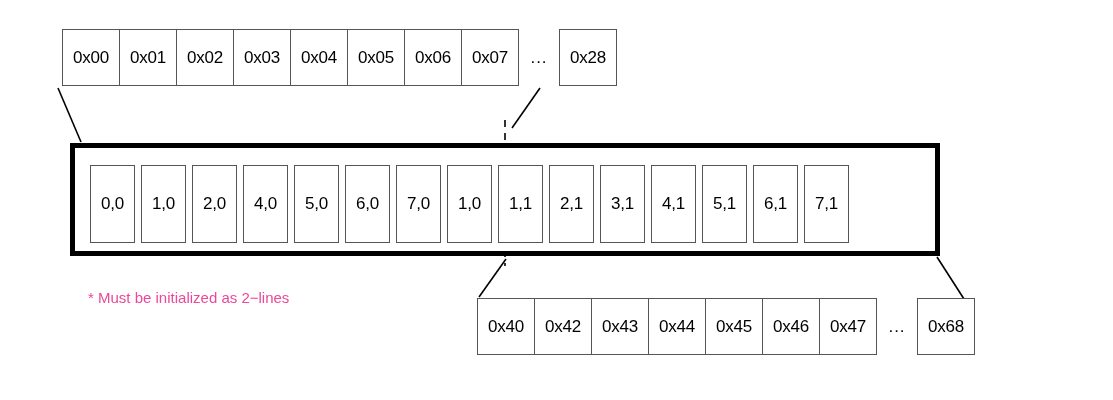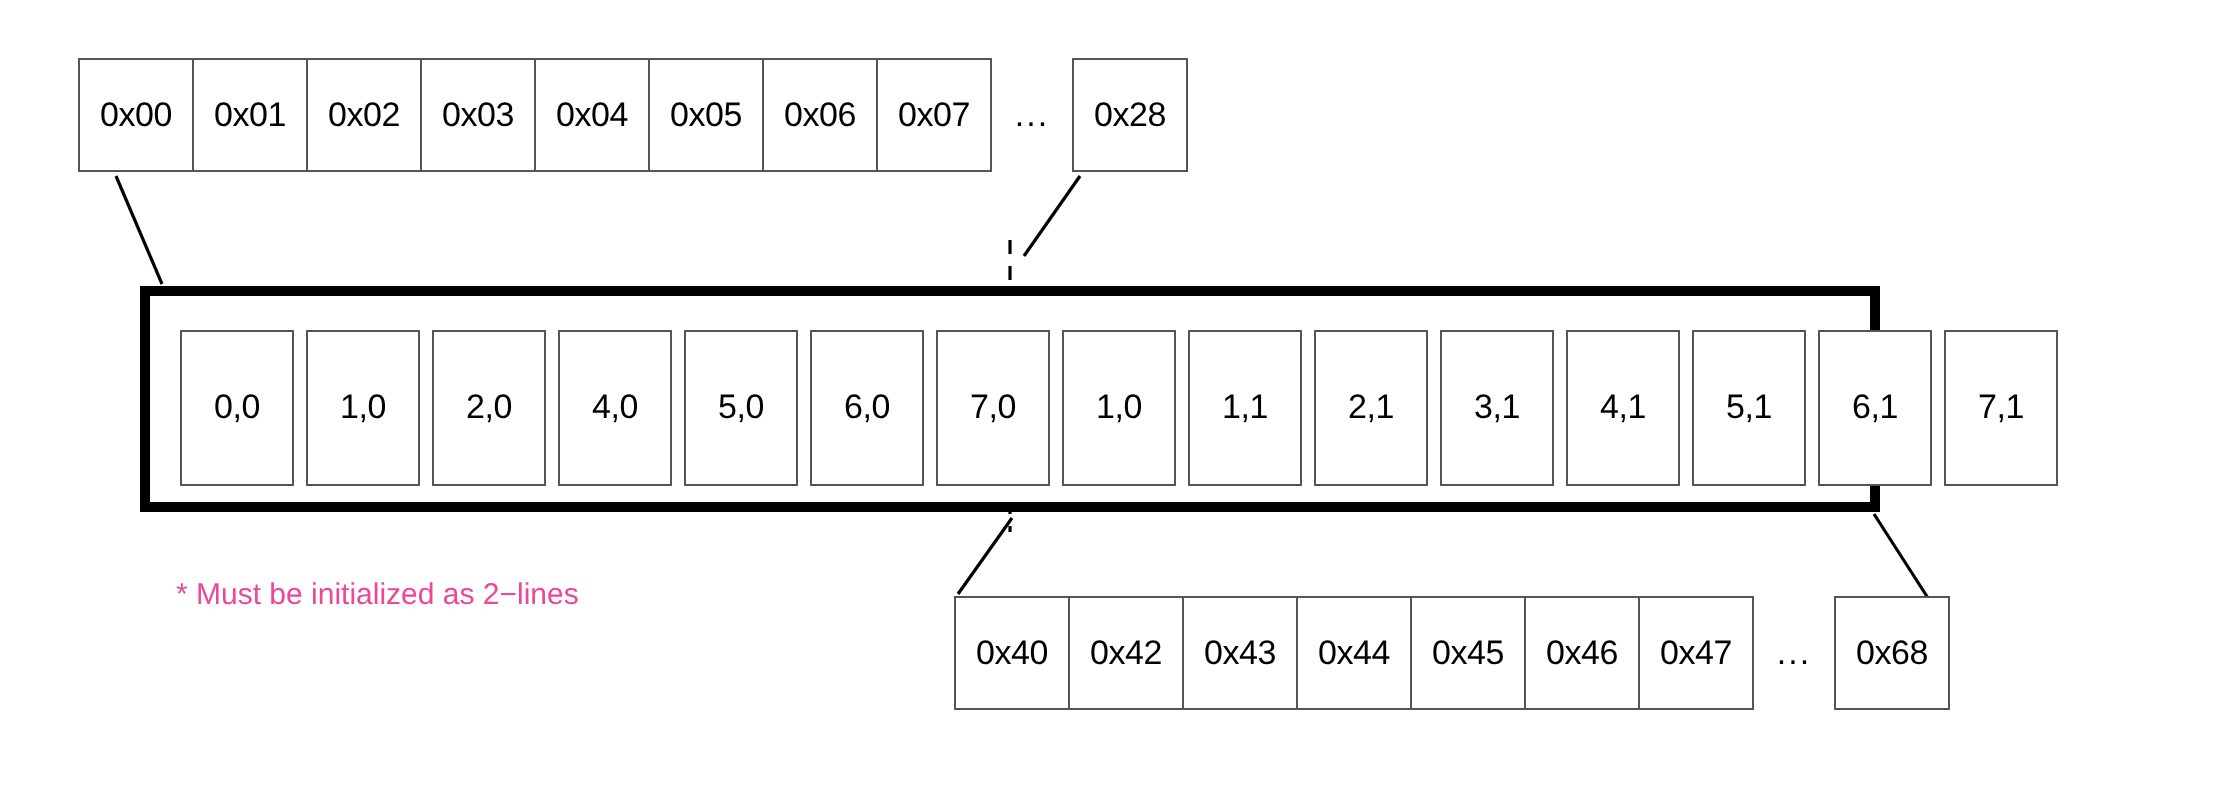--- a/index.html
+++ b/index.html
@@ -75,21 +75,21 @@
     border: 5px solid #000000;
     background: #ffffff;
   }
   #cache-cells {
     position: absolute;
     left: 15px;
     top: 17px;
     display: flex;
   }
   .cache-cell {
-    width: 57px;
+    width: 45px;
     height: 78px;
     box-sizing: border-box;
     border: 1px solid #555555;
     background: #ffffff;
     margin-right: 6px;
     display: flex;
     align-items: center;
     justify-content: center;
     font-size: 17px;
     color: #000000;
@@ -120,21 +120,21 @@
 
     <line x1="512" y1="128" x2="540" y2="88" stroke="#000000" stroke-width="1.6"></line>
 
     <line x1="505" y1="120" x2="505" y2="266" stroke="#000000" stroke-width="1.6" stroke-dasharray="7,6"></line>
 
     <line x1="506" y1="259" x2="479" y2="297" stroke="#000000" stroke-width="1.6"></line>
 
     <line x1="937" y1="257" x2="964" y2="299" stroke="#000000" stroke-width="1.6"></line>
   </svg>
 
-  <div class="addr-row" id="top-row" style="left:39px; top:29px;">
+  <div class="addr-row" id="top-row" style="left:62px; top:29px;">
     <div class="addr-cell">0x00</div>
     <div class="addr-cell">0x01</div>
     <div class="addr-cell">0x02</div>
     <div class="addr-cell">0x03</div>
     <div class="addr-cell">0x04</div>
     <div class="addr-cell">0x05</div>
     <div class="addr-cell">0x06</div>
     <div class="addr-cell">0x07</div>
     <div class="addr-gap">...</div>
     <div class="addr-cell detached">0x28</div>

